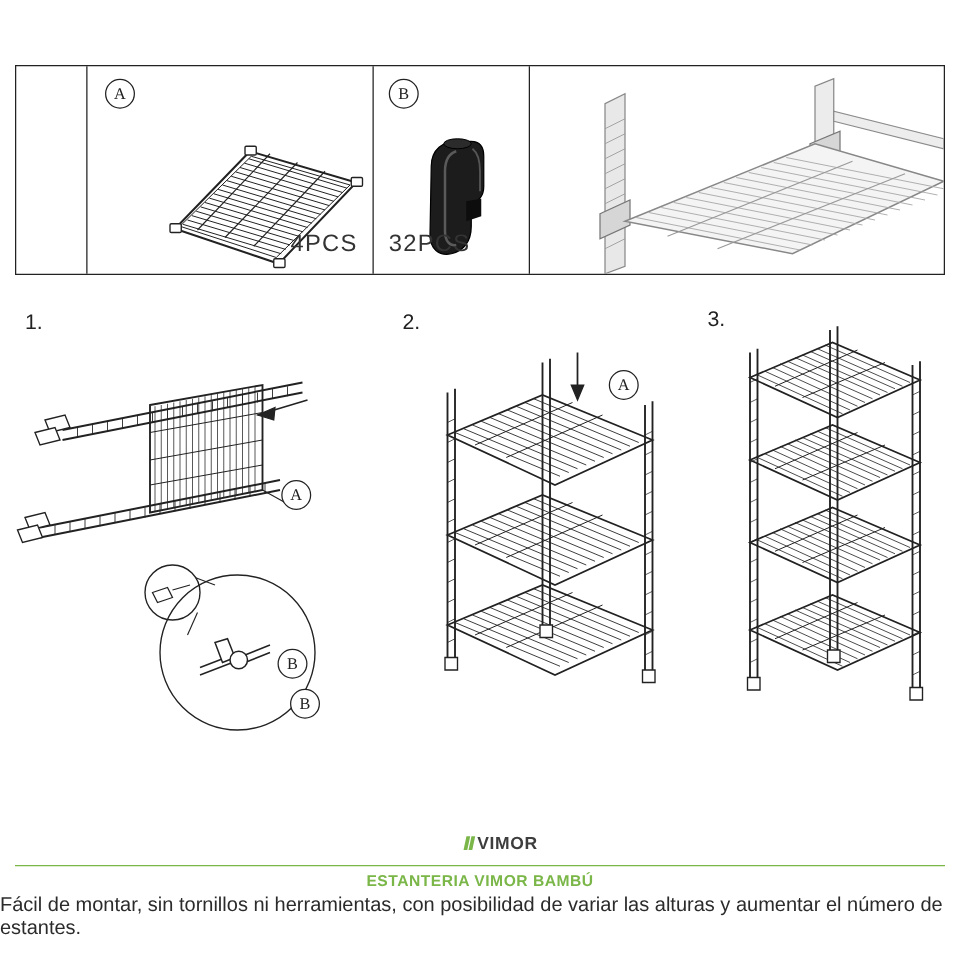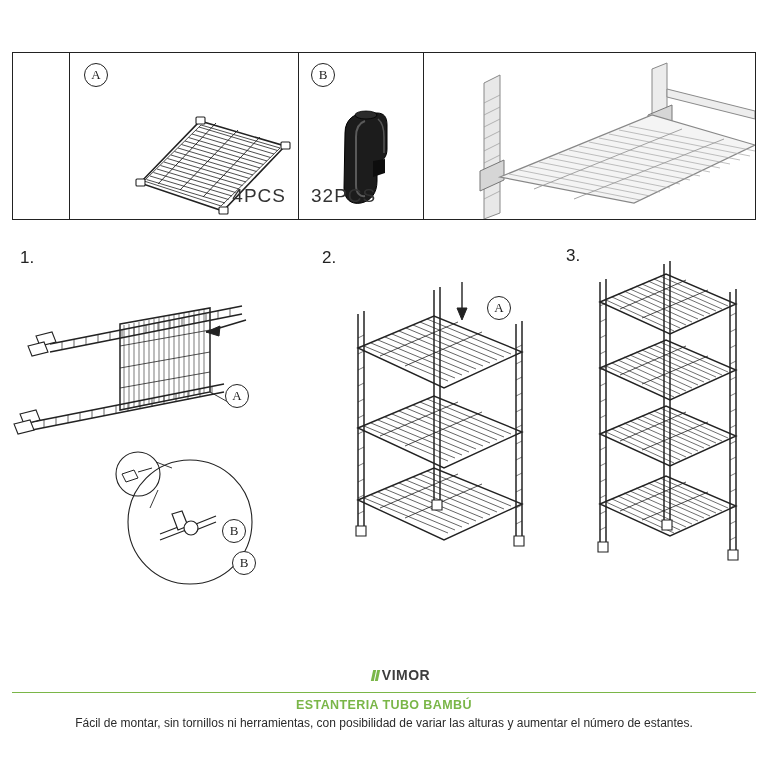--- a/index.html
+++ b/index.html
@@ -123,22 +123,21 @@
     text-align: center;
     font-size: 12.5px;
     font-weight: bold;
     color: #7ab648;
     letter-spacing: 0.4px;
   }
   .footer-sub {
     position: absolute;
     left: 0; right: 0;
     top: 716px;
-    text-align: center;
-    font-size: 12px;
+    font-size: 16px;
     color: #2b2b2b;
   }
 
   
   svg { display: block; }
 </style>
 </head>
 <body>
 
 <div class="sheet">
@@ -586,16 +585,16 @@
       </g>
     </g>
   </svg>
 
   <div class="footer-logo">
     <span class="logo-wrap">
       <span class="logo-bars"><i></i><i></i></span><span>VIMOR</span>
     </span>
   </div>
   <div class="rule"></div>
-  <div class="footer-title">ESTANTERIA TUBO BAMBÚ</div>
+  <div class="footer-title">ESTANTERIA VIMOR BAMBÚ</div>
   <div class="footer-sub">Fácil de montar, sin tornillos ni herramientas, con posibilidad de variar las alturas y aumentar el número de estantes.</div>
 
 </div>
 
 </body></html>

